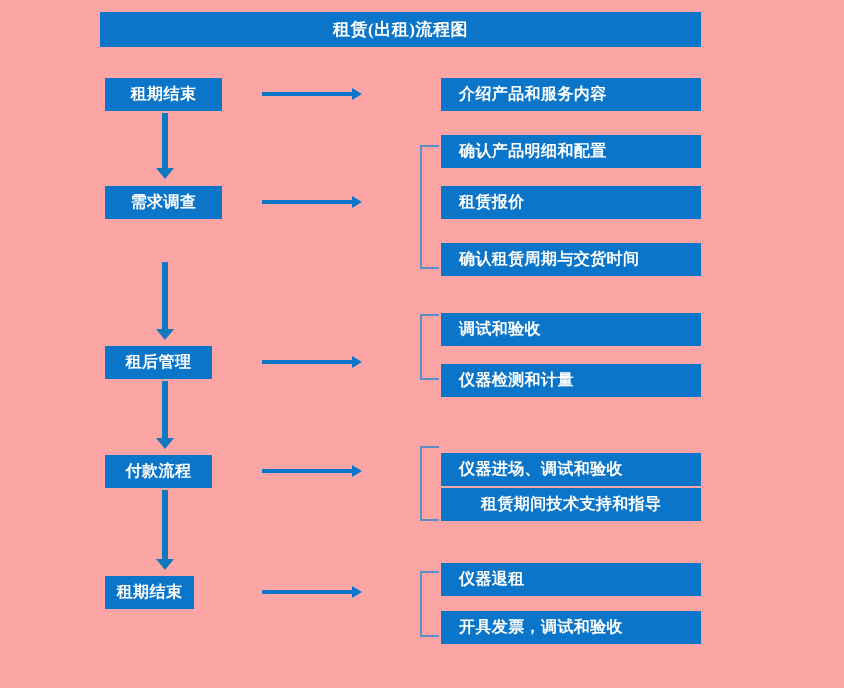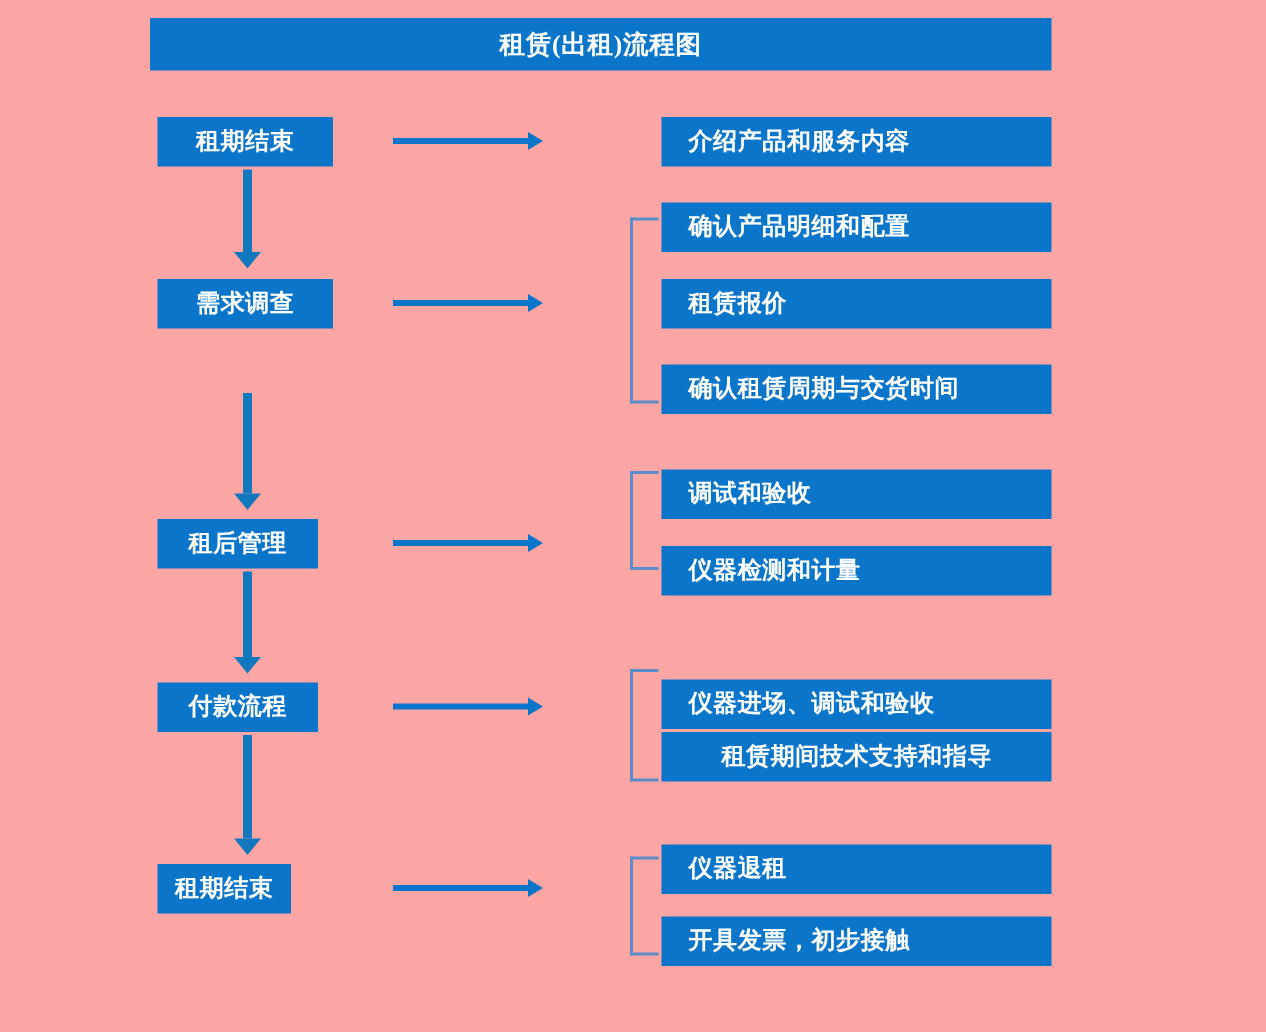--- a/index.html
+++ b/index.html
@@ -199,15 +199,15 @@
   <div class="box right" style="left:441px; top:313px;">调试和验收</div>
 
   <div class="box right" style="left:441px; top:364px;">仪器检测和计量</div>
 
   <div class="box right" style="left:441px; top:424px;margin-top:29px;">仪器进场、调试和验收</div>
 
   <div class="box right" style="left:441px; top:488px;padding-left:40px;">租赁期间技术支持和指导</div>
 
   <div class="box right" style="left:441px; top:563px;">仪器退租</div>
 
-  <div class="box right" style="left:441px; top:611px;">开具发票，初步接触</div>
+  <div class="box right" style="left:441px; top:611px;">开具发票，调试和验收</div>
 
 </div>
 
 </body></html>

